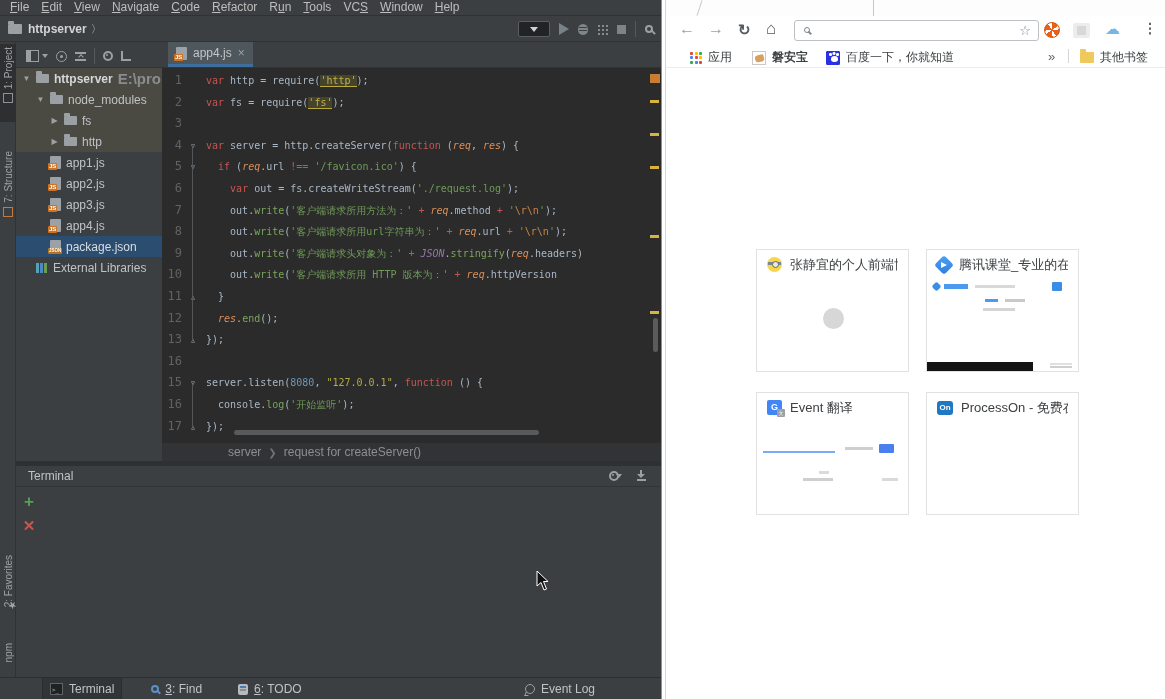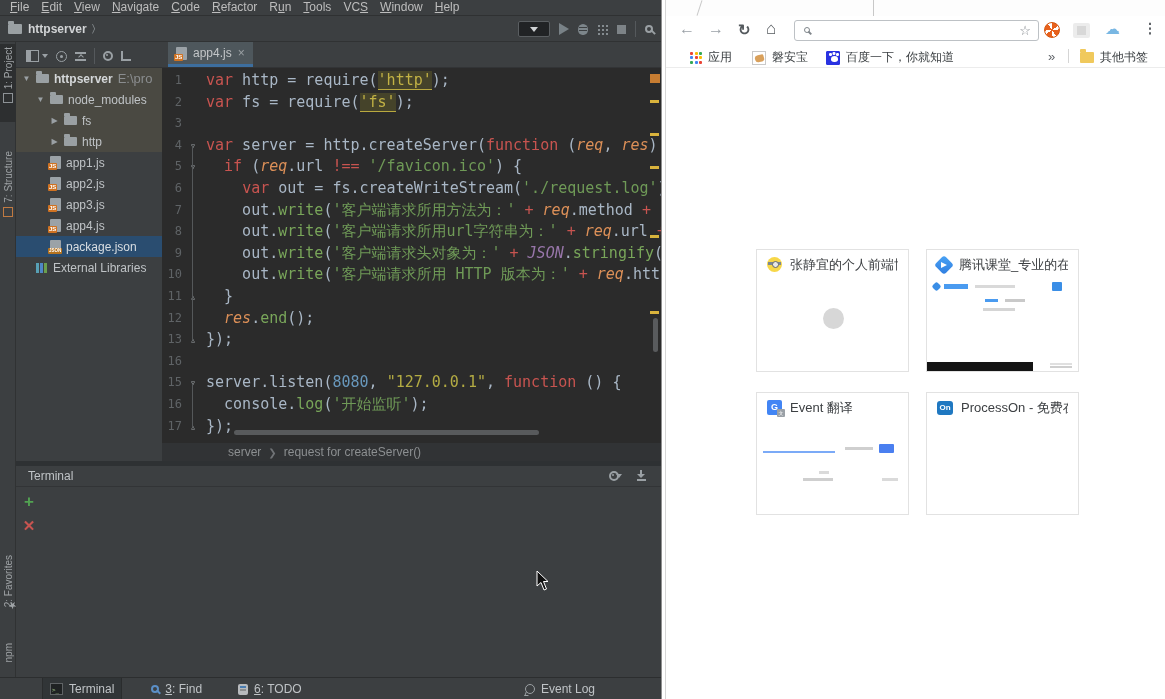--- a/index.html
+++ b/index.html
@@ -68,30 +68,30 @@
   .stripe-ic{width:10px;height:10px;border:1px solid #8d9296;flex:none;}
   .stripe-star{width:0;height:0;flex:none;color:#d8a343;font-size:11px;line-height:10px;border:none;}
   #stripe-corner-ic{position:absolute;left:3px;top:642px;width:11px;height:11px;background:#cb4335;}
 
   #project-panel{position:absolute;left:16px;top:68px;width:146px;height:393px;background:#3c3f41;overflow:hidden;}
   .tree-row{height:21px;display:flex;align-items:center;gap:5px;font-size:12px;color:#bfc3c6;white-space:nowrap;overflow:hidden;}
   .tree-row.hl{background:#4a4942;}
   .tree-row.sel{background:#2a4d70;color:#d8dde1;}
   .tree-arrow{width:9px;font-size:8px;color:#9aa0a4;flex:none;text-align:center;}
   .tree-label.bold{font-weight:bold;color:#d4d7d9;}
-  .tree-path{color:#8a8d8f;font-size:13px;}
+  .tree-path{color:#8a8d8f;font-size:15px;font-weight:bold;}
 
   #editor{position:absolute;left:162px;top:68px;width:499px;height:375px;background:#2b2b2b;overflow:hidden;
     font-family:"DejaVu Sans Mono",monospace;}
   #gutter{position:absolute;left:0;top:2px;width:20px;text-align:right;color:#5f6366;font-size:12px;}
   .gut-row{height:21.6px;line-height:21.6px;}
   #foldcol{position:absolute;left:24px;top:2px;width:14px;color:#9aa0a4;font-size:10px;text-align:center;}
   .fold-row{height:21.6px;line-height:21.6px;}
   .fold-line{position:absolute;width:1px;background:#55585a;left:30px;}
-  #code{position:absolute;left:44px;top:2px;width:455px;white-space:pre;font-size:15px;overflow:hidden;}
+  #code{position:absolute;left:44px;top:2px;width:455px;white-space:pre;font-size:10px;overflow:hidden;}
   .code-line{height:21.6px;line-height:21.6px;}
   .tk-kw{color:#c85450;}
   .tk-def{color:#a9b7c6;}
   .tk-str{color:#6f9a57;}
   .tk-strhl{color:#c2b245;background:#45432a;border-bottom:1px solid #b9a93f;}
   .tk-strd{color:#b3ab43;}
   .tk-num{color:#6897bb;}
   .tk-param{color:#dd9058;font-style:italic;}
   .tk-cls{color:#9876aa;font-style:italic;}
   .tk-fn{color:#79a65a;}
@@ -514,21 +514,21 @@
             <b style="background:#34a853;"></b>
           <b style="background:#4285f4;"></b>
             <b style="background:#ea4335;"></b>
             <b style="background:#fbbc05;"></b>
           <b style="background:#34a853;"></b>
             <b style="background:#4285f4;"></b>
             <b style="background:#ea4335;"></b>
         </span>
         <span>应用</span>
       </div>
-      <div class="bm" style="left:86px;">
+      <div class="bm" style="left:86px;font-weight:bold;">
         <span class="fav-box"></span>
         <span>磐安宝</span>
       </div>
       <div class="bm" style="left:160px;">
         <span class="fav-baidu"></span>
         <span>百度一下，你就知道</span>
       </div>
       <div class="bm" style="left:382px;">
         <span class="bm-more">»</span>
       </div>

